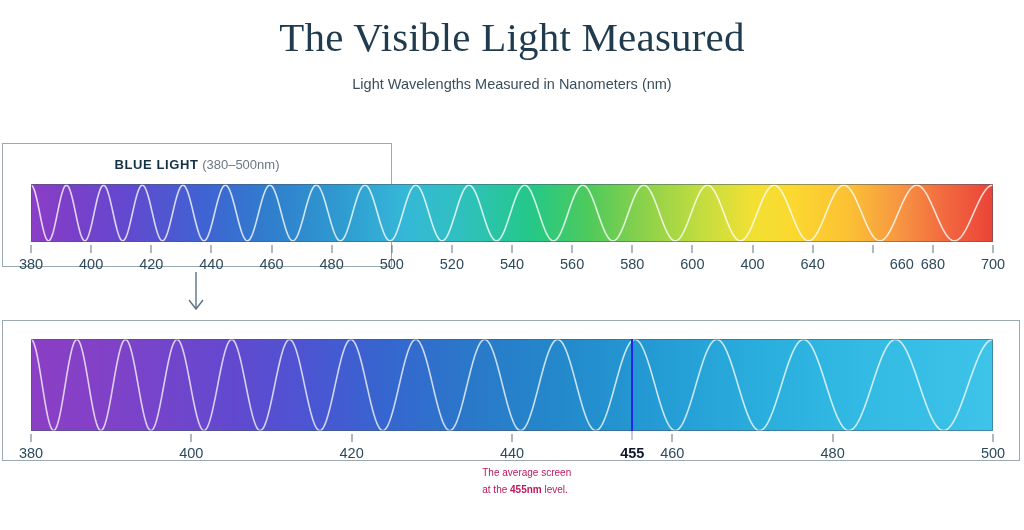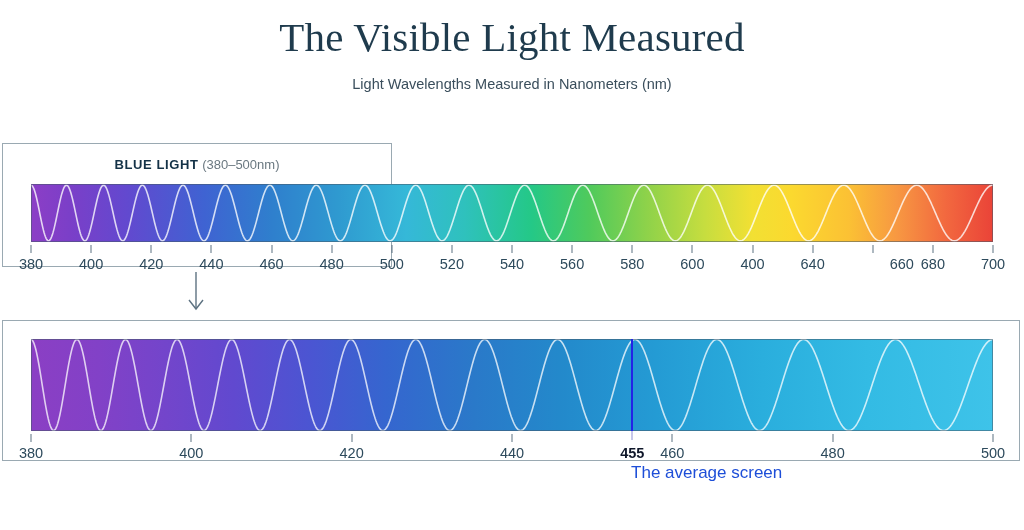--- a/index.html
+++ b/index.html
@@ -195,24 +195,24 @@
   .tick-label.marker {
     font-weight: 700;
     color: #0f172a;
   }
 
   
   #caption {
     position: absolute;
     top: 464px;
     width: 300px;
-    text-align: right;
-    font-size: 17px;
+    text-align: left;
+    font-size: 10px;
     line-height: 17px;
-    color: #1d4ed8;
+    color: #be185d;
   }
   #caption b { font-weight: 700; }
 
   
   #connector {
     position: absolute;
     left: 181px;
     top: 272px;
     width: 30px;
     height: 44px;
@@ -310,13 +310,16 @@
     <div class="tick" style="left: 66.666%;"></div>
     <div class="tick-label" style="left: 66.666%;">460</div>
     <div class="tick" style="left: 83.333%;"></div>
     <div class="tick-label" style="left: 83.333%;">480</div>
     <div class="tick" style="left: 100%;"></div>
     <div class="tick-label" style="left: 100%;">500</div>
   </div>
 
 <div id="caption" style="left: 482.25px;">
   <div>The average screen</div>
+  <div>
+    <span>at the </span><b>455nm</b><span> level.</span>
+  </div>
 </div>
 
 </body></html>

